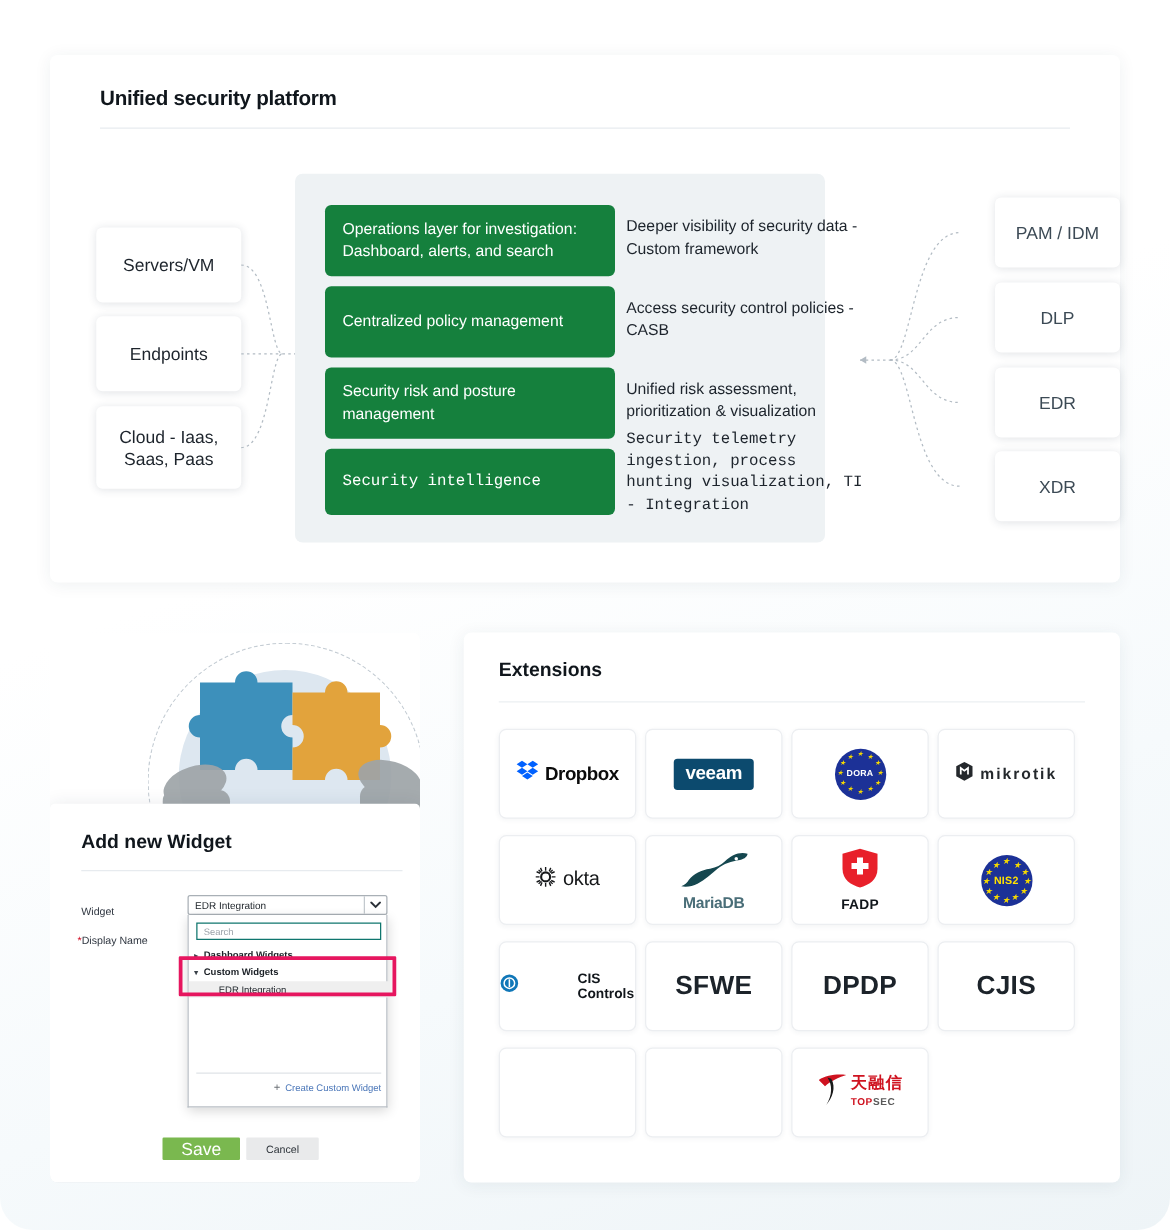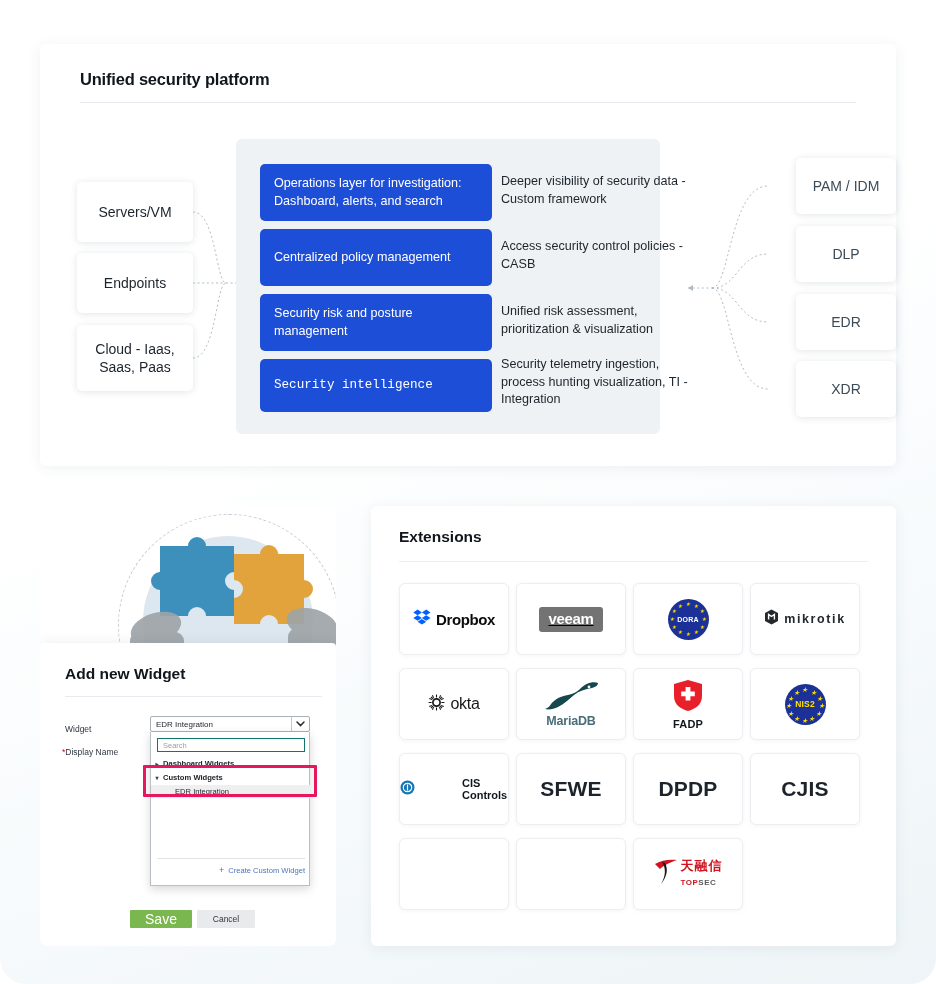--- a/index.html
+++ b/index.html
@@ -43,37 +43,37 @@
   #src1{top:209px;}
   #src2{top:281px;height:66px;}
 
   
   #center-panel{
     position:absolute;left:196px;top:95px;width:424px;height:295px;
     background:#eef2f4;border-radius:6px;
   }
   .darkbox{
     position:absolute;left:24px;width:232px;
-    background:#1d4ed8;border-radius:5px;color:#ffffff;
+    background:#15803d;border-radius:5px;color:#ffffff;
     font-size:12.6px;line-height:1.38;
     display:flex;align-items:center;padding:0 14px;box-sizing:border-box;
   }
   #dark0{top:25px;height:57px;}
   #dark1{top:90px;height:57px;}
   #dark2{top:155px;height:57px;}
   #dark3{top:220px;height:53px;font-family:Liberation Mono, monospace;}
 
   .desc{
     position:absolute;left:265px;width:190px;
     font-size:12.6px;line-height:1.4;color:#1d242c;
   }
   #desc0{top:34px;}
   #desc1{top:99px;}
   #desc2{top:164px;}
-  #desc3{top:217px;}
+  #desc3{top:204px;font-family:Liberation Mono, monospace;}
 
   .outbox{
     position:absolute;left:756px;width:100px;height:56px;
     background:#fff;border-radius:5px;
     box-shadow:0 1px 7px rgba(30,50,70,.13);
     display:flex;align-items:center;justify-content:center;
     font-size:14px;color:#3c4a55;
   }
   #out0{top:114px;}
   #out1{top:182px;}
@@ -193,21 +193,21 @@
     border:1px solid #eceef1;border-radius:6px;
     box-shadow:0 1px 4px rgba(30,50,70,.05);
     display:flex;align-items:center;justify-content:center;
     box-sizing:border-box;overflow:hidden;
   }
   .ext-word{font-size:21px;font-weight:bold;color:#1c232a;letter-spacing:.2px;}
 
   .logo-row{display:flex;align-items:center;gap:5px;}
   .dropbox-word{font-size:15px;font-weight:bold;color:#0b0b0b;letter-spacing:-.4px;}
   #veeam-pill{
-    background:#737373;border-radius:3px;padding:3px 9px 4px 9px;text-decoration:underline;
+    background:#0c4a6e;border-radius:3px;padding:3px 9px 4px 9px;
   }
   #veeam-pill span{color:#fff;font-size:15px;font-weight:bold;letter-spacing:-.3px;}
   .eu-circle{
     width:41px;height:41px;border-radius:50%;
     background:#1c3197;position:relative;display:flex;align-items:center;justify-content:center;
   }
   .eu-circle .eu-label{color:#fff;font-size:7px;font-weight:bold;letter-spacing:.2px;z-index:2;}
   .eu-circle.big .eu-label{font-size:8.5px;color:#ffe100;}
   .eu-star{position:absolute;color:#f5d800;font-size:5.5px;line-height:1;}
   .eu-circle.big .eu-star{font-size:7px;}

